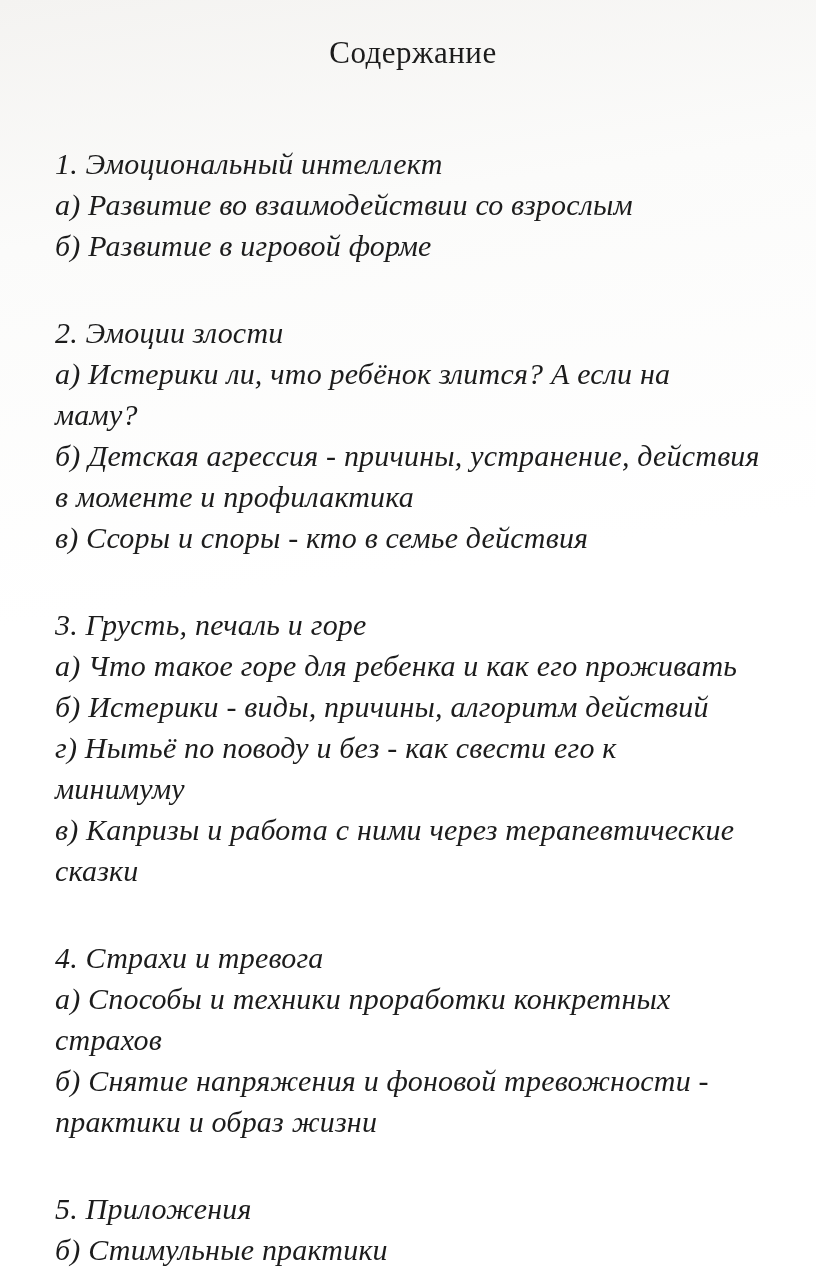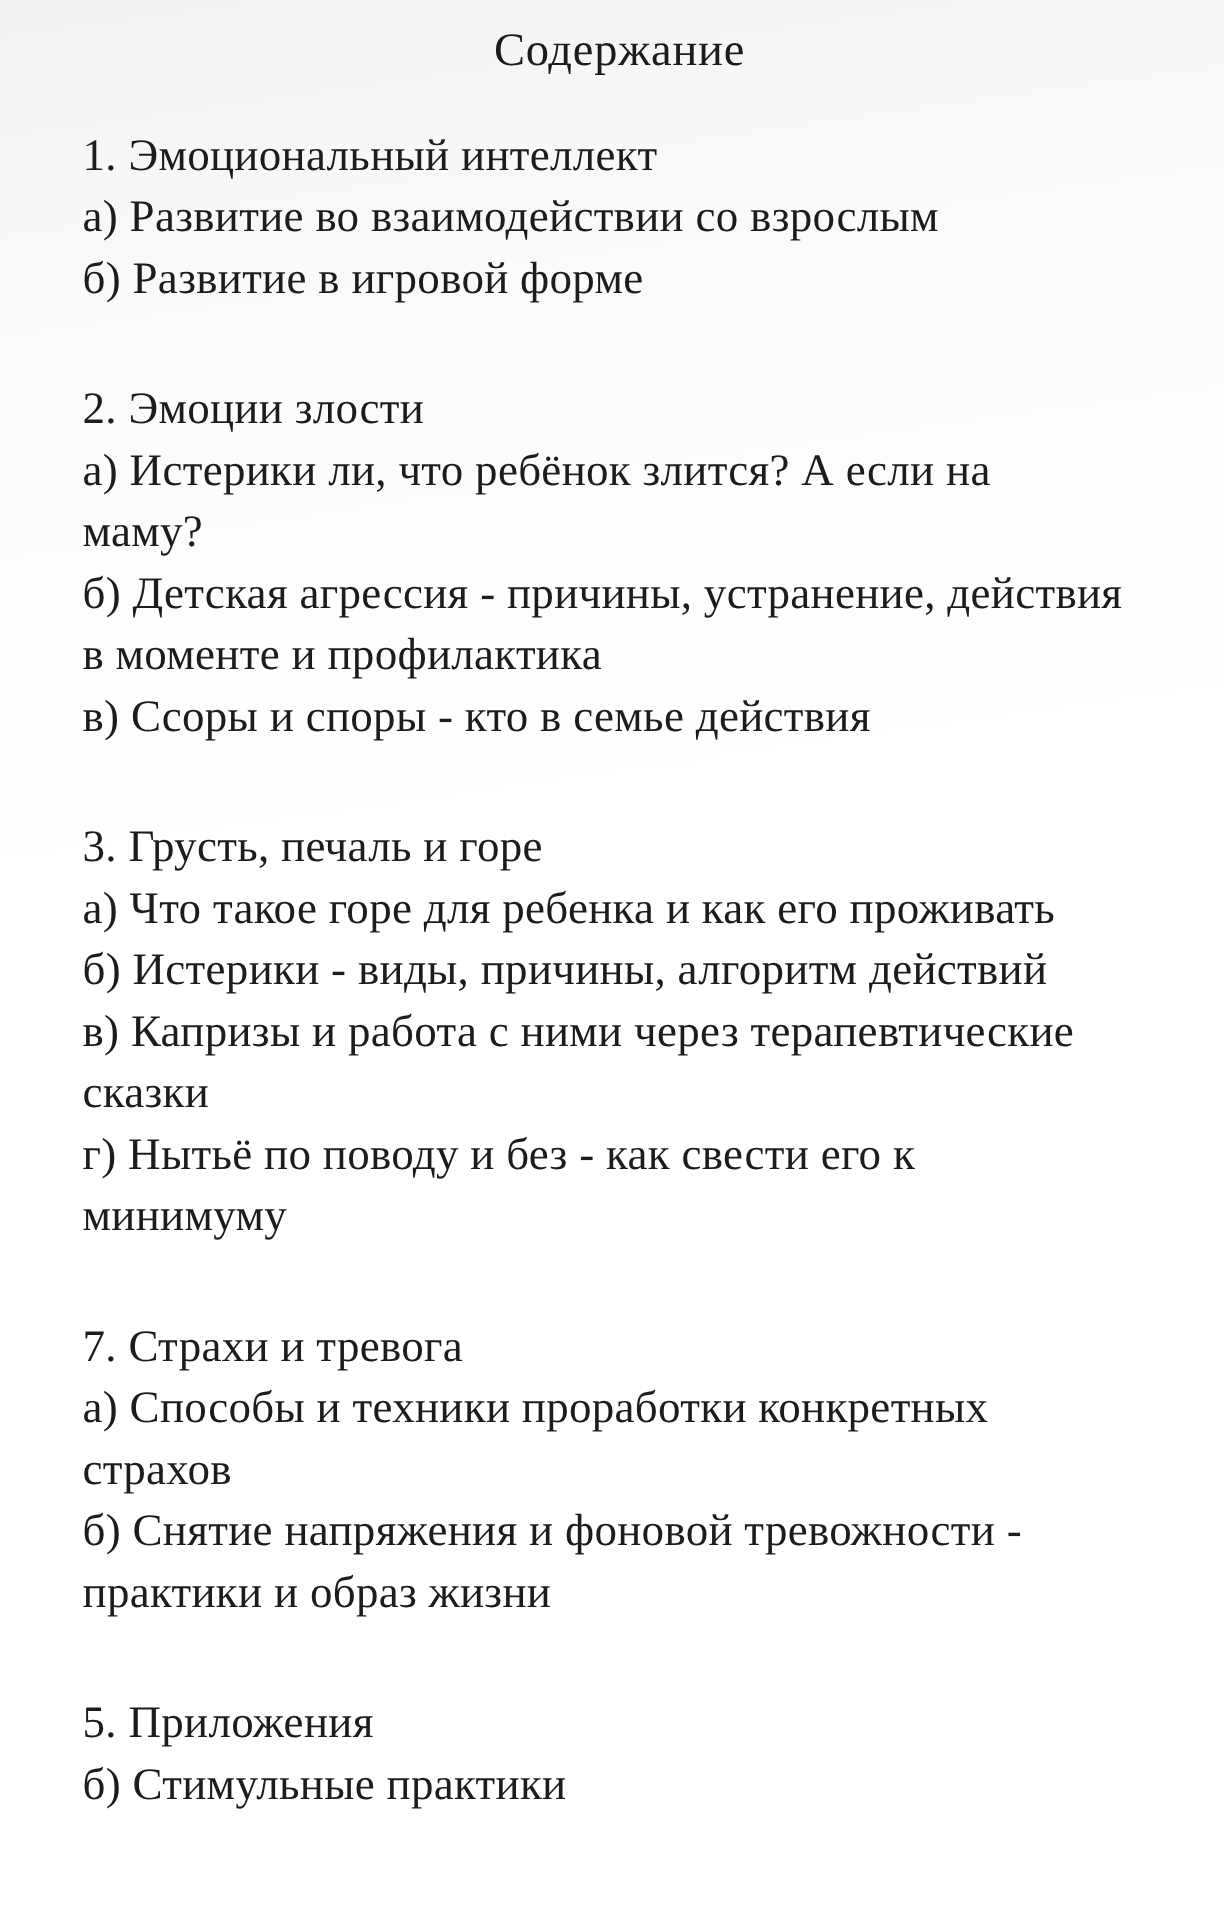--- a/index.html
+++ b/index.html
@@ -11,32 +11,33 @@
     height: 1280px;
     background: linear-gradient(172deg, #f4f3f1 0%, #fbfbfa 18%, #ffffff 45%, #ffffff 100%);
     font-family: "Liberation Serif", "DejaVu Serif", serif;
     color: #1c1c1c;
     overflow: hidden;
   }
   .page {
     box-sizing: border-box;
     width: 816px;
     height: 1280px;
-    padding: 12px 45px 0 55px;
+    padding: 32px 45px 0 55px;
   }
   .title {
     margin: 0;
     font-weight: normal;
     font-size: 31px;
     line-height: 41px;
     text-align: center;
     letter-spacing: 0.5px;
   }
   .toc {
-    margin-top: 30px;
+    margin-top: 70px;
+    font-style: italic;
   }
   .section + .section {
     margin-top: 46px;
   }
   .line {
     font-size: 30px;
     line-height: 41px;
     white-space: pre-line;
     letter-spacing: 0.2px;
   }
@@ -57,27 +58,27 @@
         <div class="line item">а) Истерики ли, что ребёнок злится? А если на
 маму?</div>
         <div class="line item">б) Детская агрессия - причины, устранение, действия
 в моменте и профилактика</div>
         <div class="line item">в) Ссоры и споры - кто в семье действия</div>
       </div>
       <div class="section">
         <div class="line heading">3. Грусть, печаль и горе</div>
         <div class="line item">а) Что такое горе для ребенка и как его проживать</div>
         <div class="line item">б) Истерики - виды, причины, алгоритм действий</div>
+        <div class="line item">г) Нытьё по поводу и без - как свести его к
+минимуму</div>
         <div class="line item">в) Капризы и работа с ними через терапевтические
 сказки</div>
-        <div class="line item">г) Нытьё по поводу и без - как свести его к
-минимуму</div>
       </div>
       <div class="section">
-        <div class="line heading">7. Страхи и тревога</div>
+        <div class="line heading">4. Страхи и тревога</div>
         <div class="line item">а) Способы и техники проработки конкретных
 страхов</div>
         <div class="line item">б) Снятие напряжения и фоновой тревожности -
 практики и образ жизни</div>
       </div>
       <div class="section">
         <div class="line heading">5. Приложения</div>
         <div class="line item">б) Стимульные практики</div>
       </div>
     </div>

